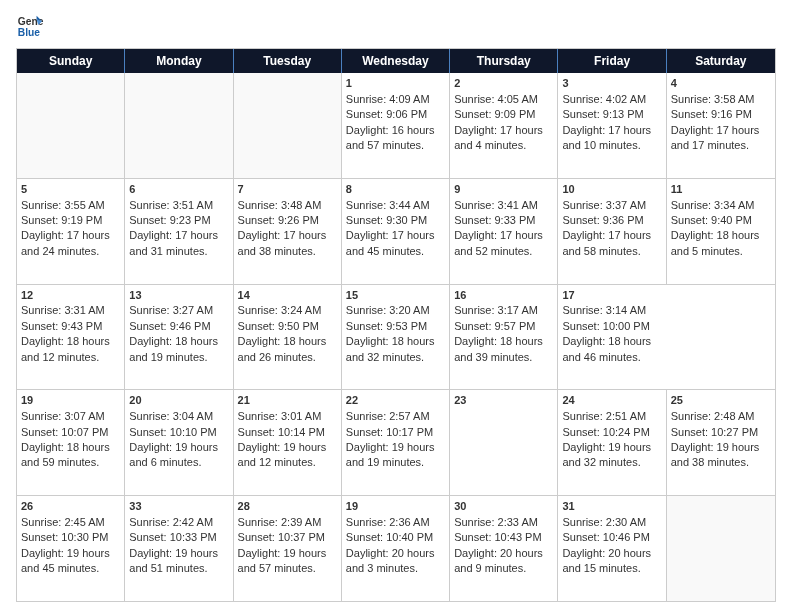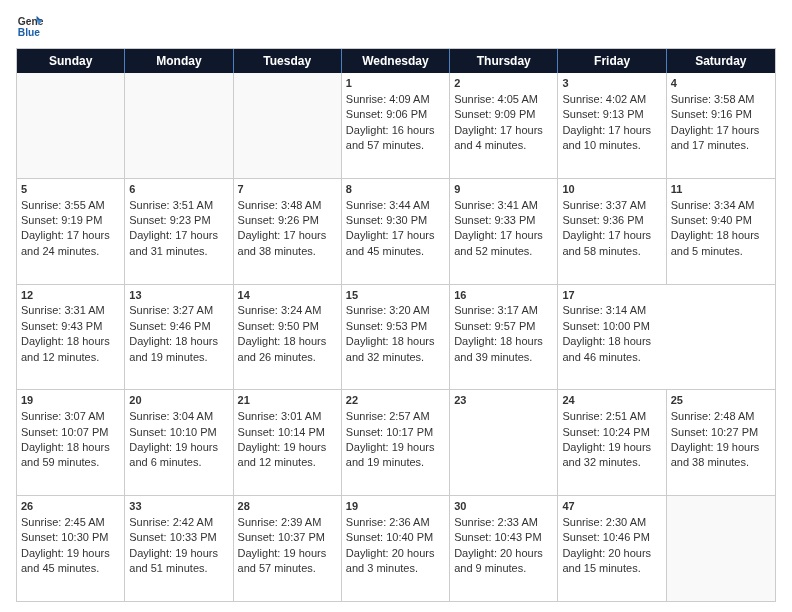--- a/index.html
+++ b/index.html
@@ -257,20 +257,20 @@
           </div>
           <div class="cal-cell">
             <div class="day-num">19</div>
             <div class="cell-text">Sunrise: 2:36 AM<br>Sunset: 10:40 PM<br>Daylight: 20 hours and 3 minutes.</div>
           </div>
           <div class="cal-cell">
             <div class="day-num">30</div>
             <div class="cell-text">Sunrise: 2:33 AM<br>Sunset: 10:43 PM<br>Daylight: 20 hours and 9 minutes.</div>
           </div>
           <div class="cal-cell">
-            <div class="day-num">47</div>
+            <div class="day-num">31</div>
             <div class="cell-text">Sunrise: 2:30 AM<br>Sunset: 10:46 PM<br>Daylight: 20 hours and 15 minutes.</div>
           </div>
           <div class="cal-cell empty"></div>
         </div>
       </div>
   </div>
 </div>
 
 </body></html>

